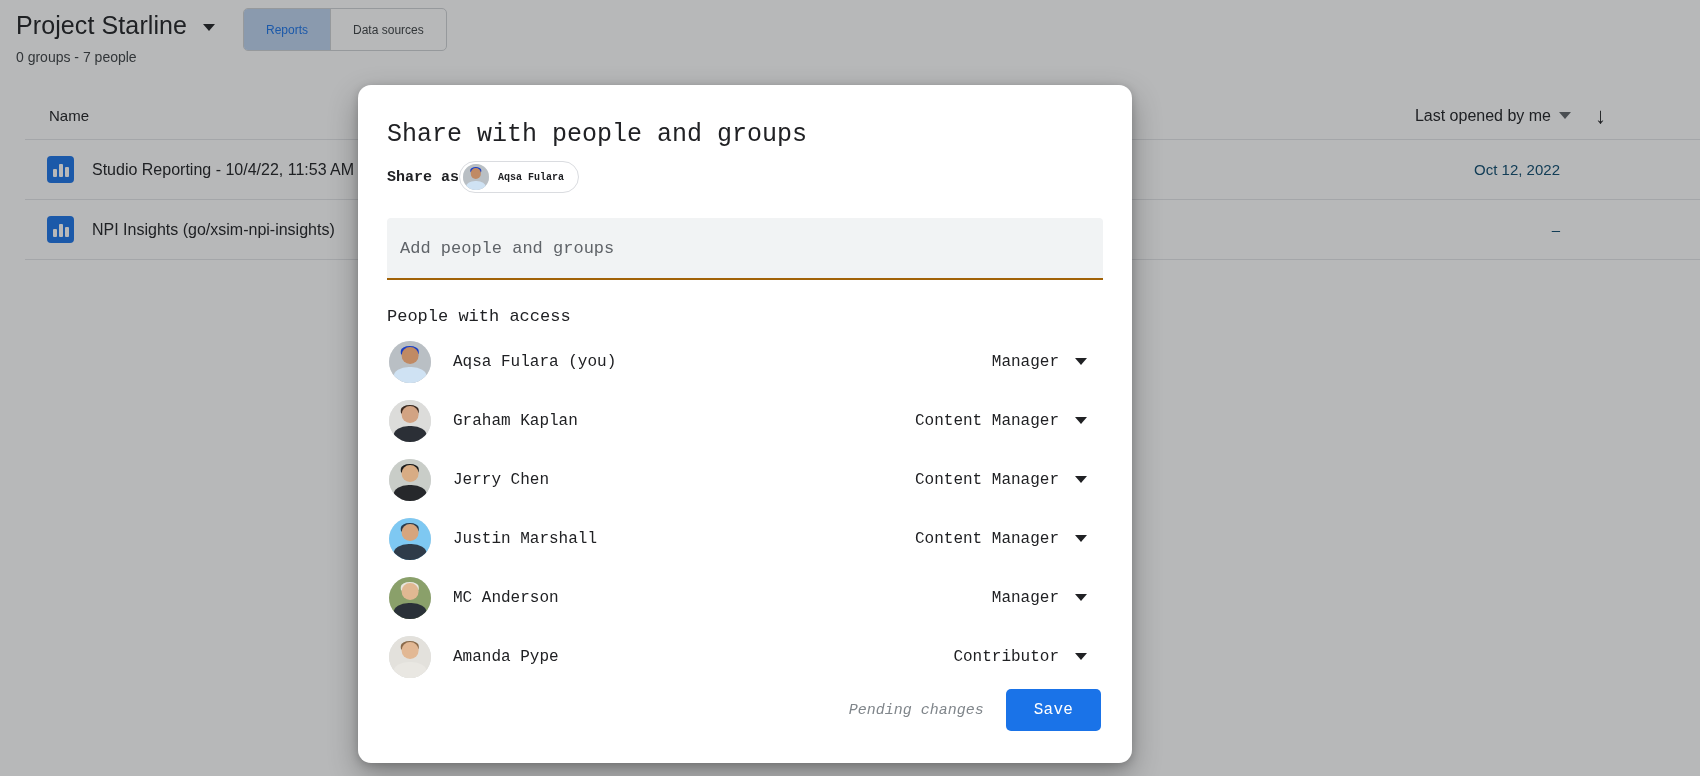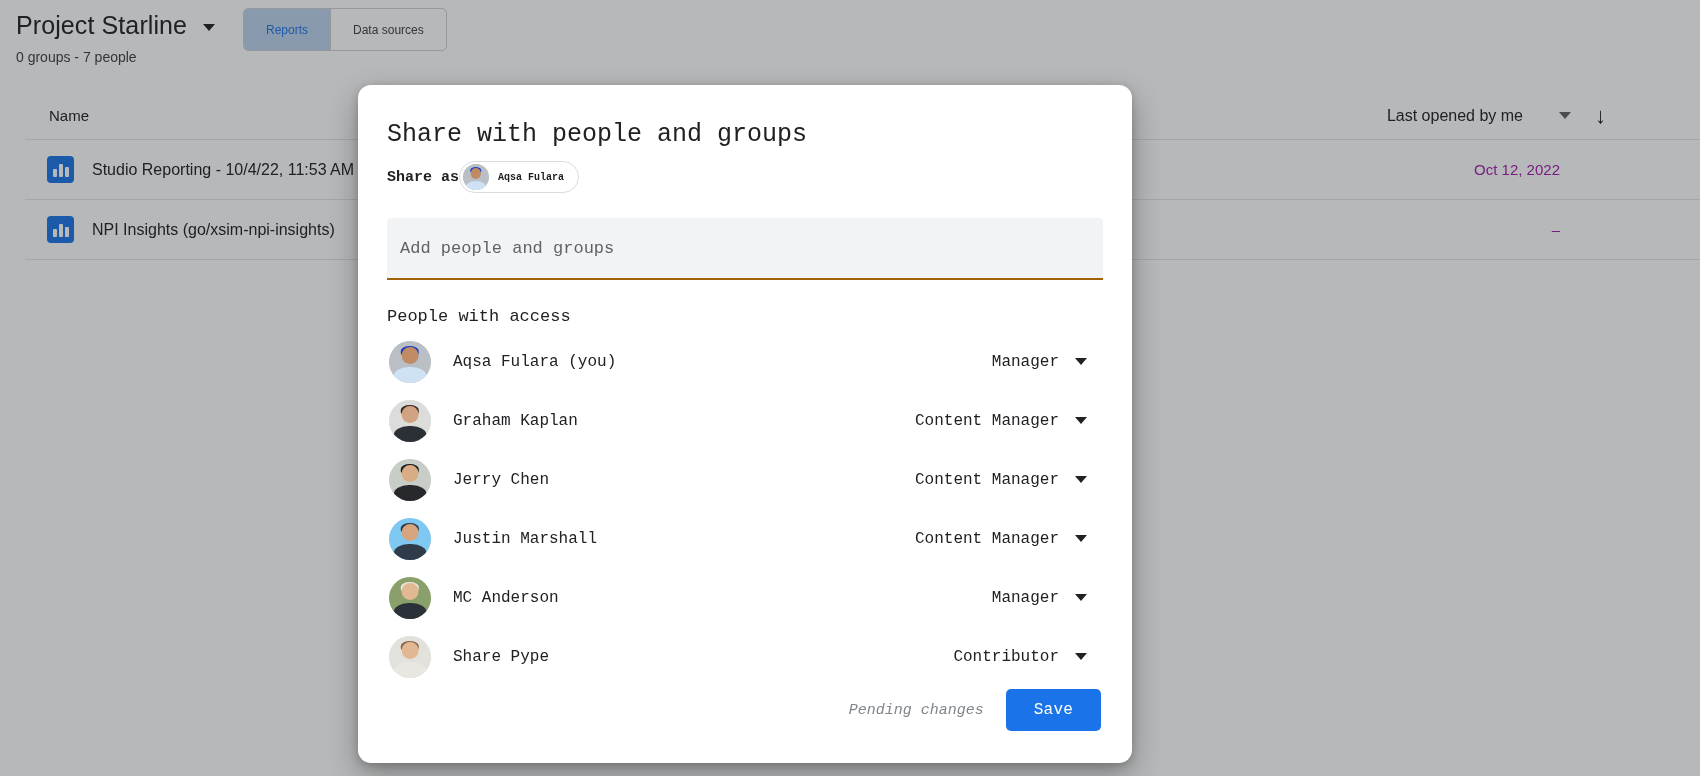--- a/index.html
+++ b/index.html
@@ -146,39 +146,39 @@
     border-radius: 1px;
   }
   .report-icon i:nth-child(1) { left: 6px;  height: 8px;  }
   .report-icon i:nth-child(2) { left: 12px; height: 13px; }
   .report-icon i:nth-child(3) { left: 18px; height: 10px; }
 
   .col-date {
     width: 300px;
     text-align: right;
     font-size: 15px;
-    color: #a21caf;
+    color: #0c4a6e;
     padding-right: 118px;
   }
 
   .sort-control {
     display: flex;
     align-items: center;
     justify-content: flex-end;
     gap: 24px;
     width: 300px;
     padding-right: 72px;
   }
 
   .sort-label {
     font-size: 16px;
     color: #202124;
     display: flex;
     align-items: center;
-    gap: 36px;
+    gap: 8px;
   }
 
   .caret-small {
     width: 0; height: 0;
     border-left: 6px solid transparent;
     border-right: 6px solid transparent;
     border-top: 7px solid #5f6368;
   }
 
   .arrow-down-icon {
@@ -539,21 +539,21 @@
       </button>
     </div>
 
     <div class="person-row">
       <span class="avatar lg">
         <span class="bg" style="background:#e3e1dc"></span>
         <span class="hair" style="background:#8a6a4a"></span>
         <span class="head" style="background:#e2b894"></span>
         <span class="body" style="background:#e9e7e2"></span>
       </span>
-      <span class="person-name">Share Pype</span>
+      <span class="person-name">Amanda Pype</span>
       <button class="role-select">
         <span>Contributor</span>
         <span class="caret-small" style="border-top-color:#202124"></span>
       </button>
     </div>
 
   </div>
 
   <div class="dialog-footer">
     <span class="pending-text">Pending changes</span>

